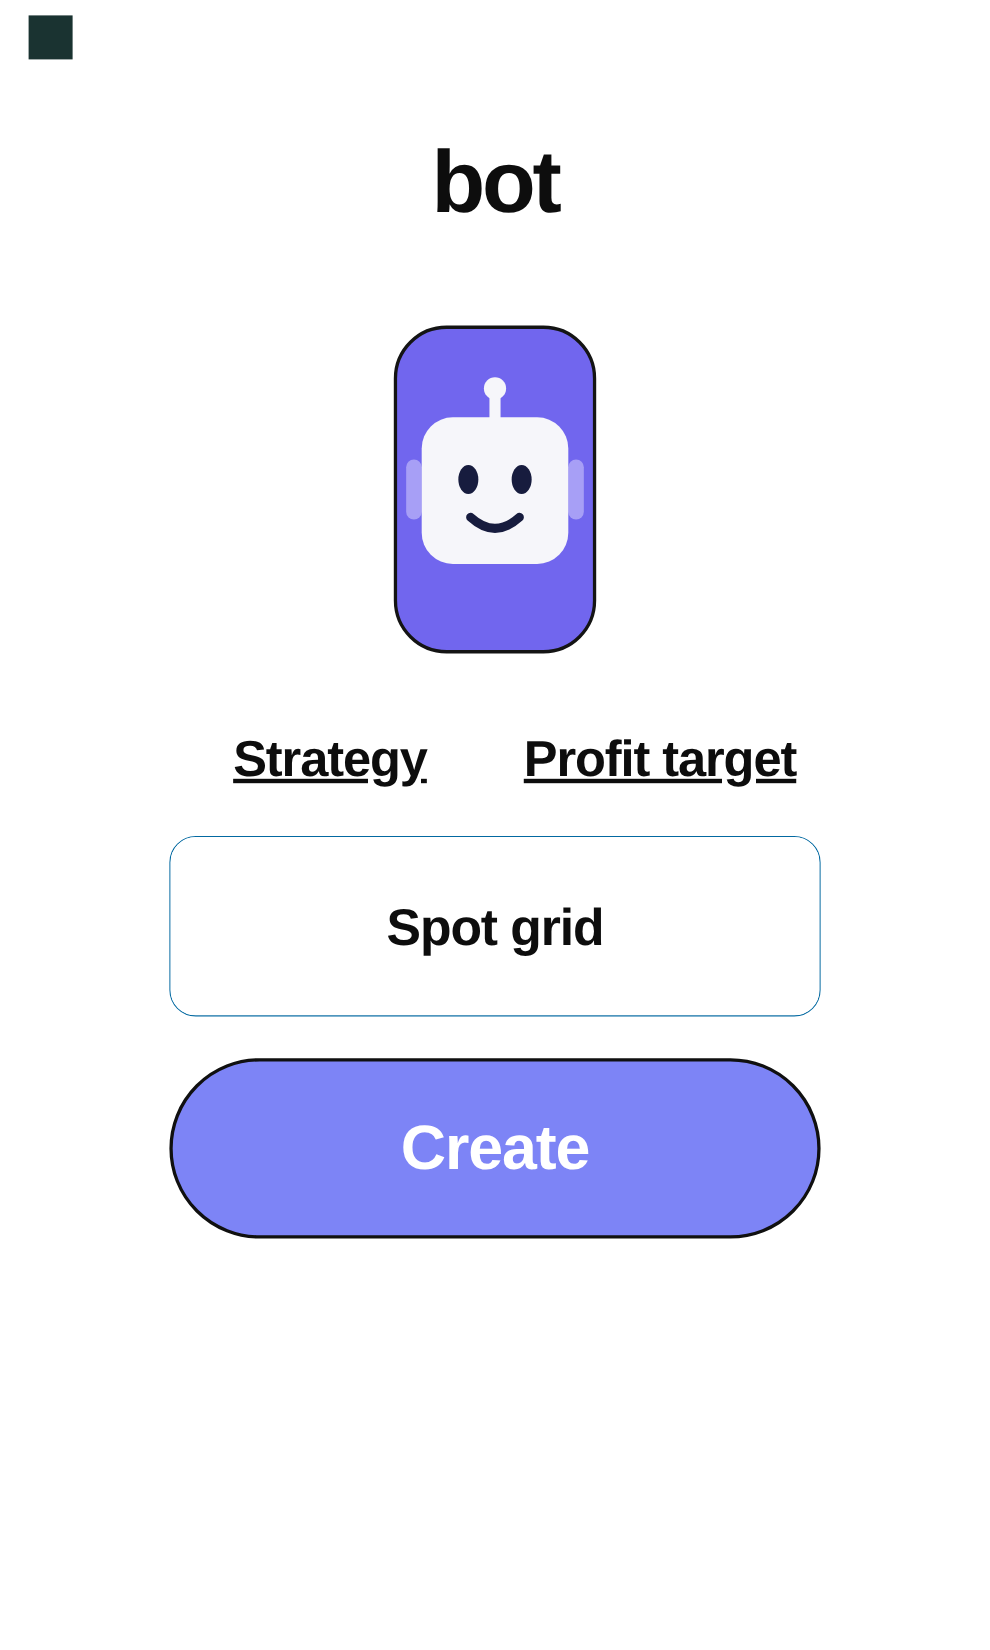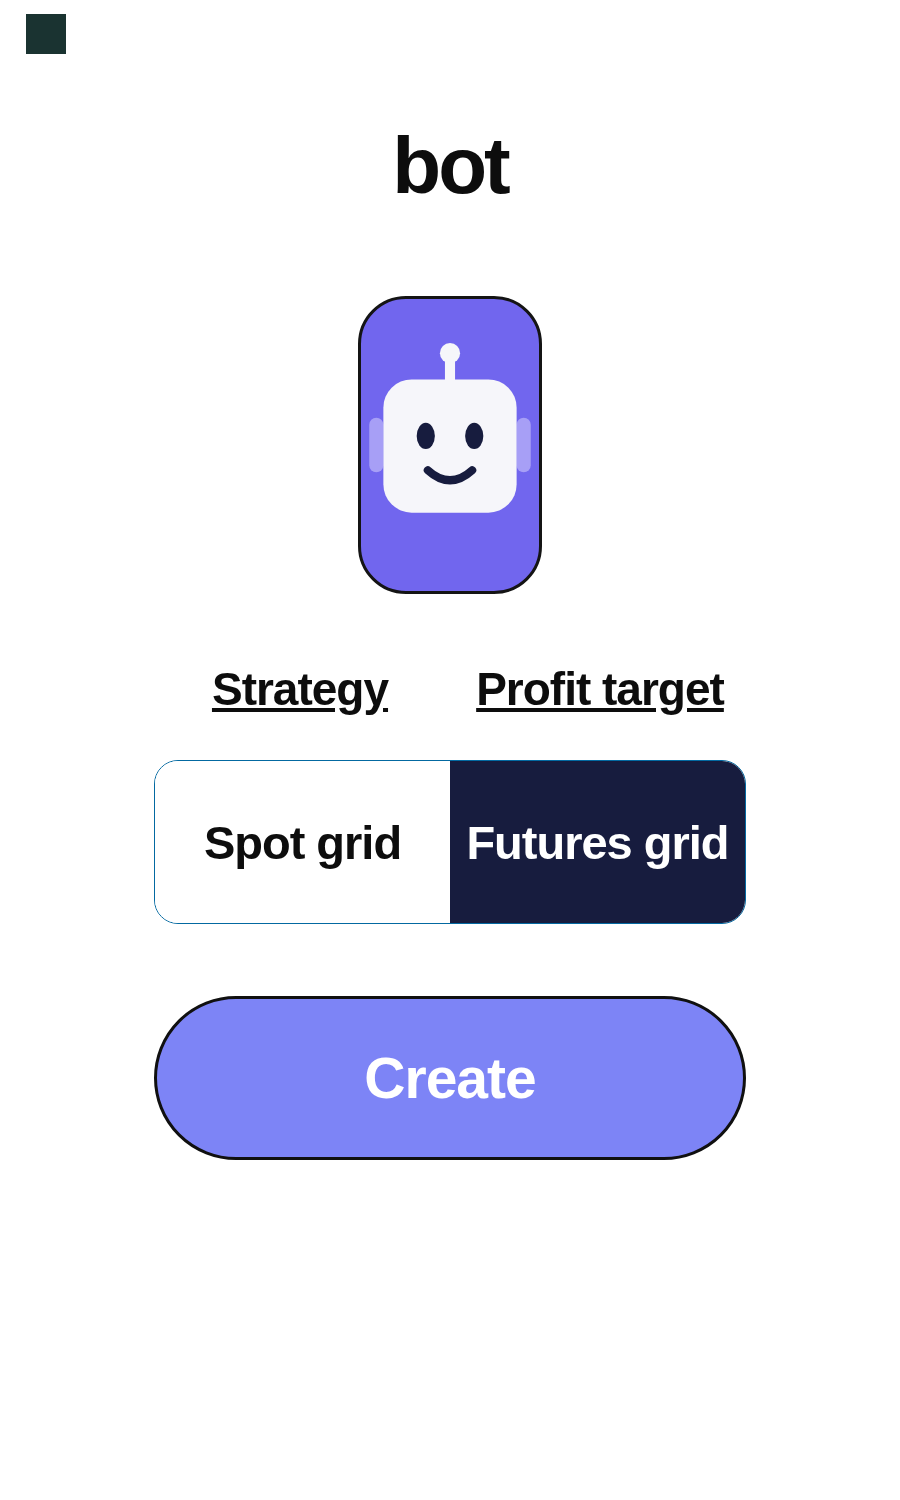--- a/index.html
+++ b/index.html
@@ -96,21 +96,21 @@
     display: flex;
     align-items: center;
     justify-content: center;
   }
   .segment--selected {
     background: var(--dark, #171c3e);
     color: #ffffff;
     border-radius: 0 20px 20px 0;
   }
   .create-btn {
-    margin-top: 72px;
+    margin-top: 38px;
     width: 592px;
     height: 164px;
     box-sizing: border-box;
     border: 3px solid #101010;
     border-radius: 84px;
     background: var(--button, #7d84f6);
     color: #ffffff;
     font-family: inherit;
     font-size: 57px;
     font-weight: 700;
@@ -151,18 +151,17 @@
     </svg>
   </div>
 
   <div class="labels-row">
     <div class="col-label">Strategy</div>
     <div class="col-label">Profit target</div>
   </div>
 
   <div class="segmented">
     <button class="segment">Spot grid</button>
-    <button class="segment segment--selected">Futures grid</button>
   </div>
 
   <button class="create-btn">Create</button>
 
 </div>
 
 </body></html>

